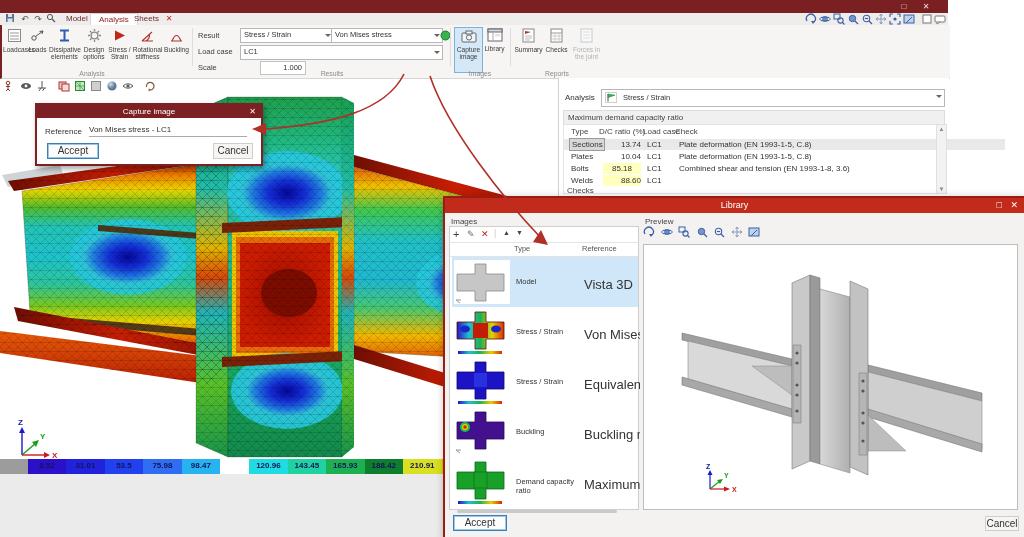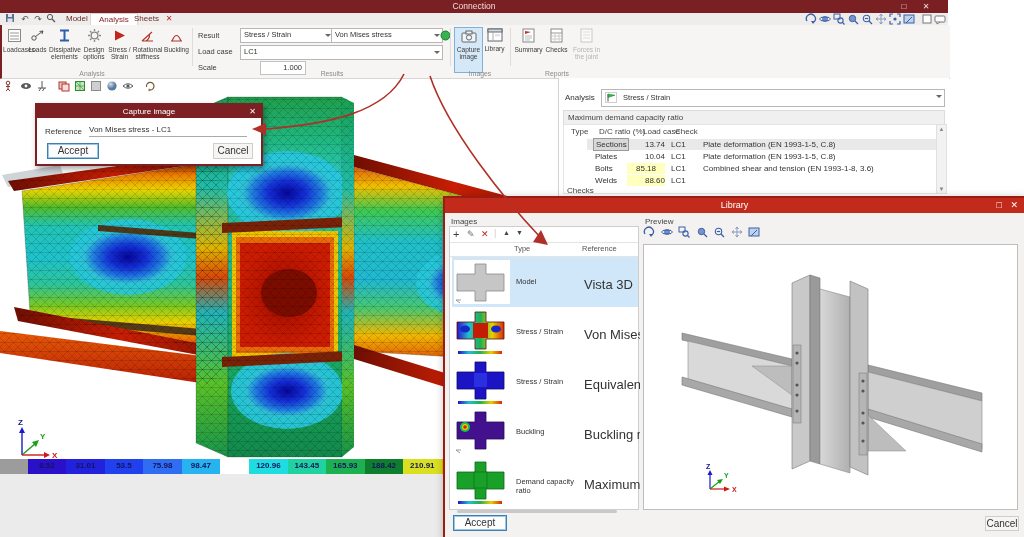--- a/index.html
+++ b/index.html
@@ -28,21 +28,21 @@
   .vtoolbar{left:2px;top:79px;width:553px;height:15px;background:#fff;}
   .vticon{position:absolute;top:1px;width:13px;height:13px;}
   .scalebar{left:0;top:459px;width:557px;height:15px;display:flex;}
   .scalebar .seg{flex:1;position:relative;}
   .scalebar .seg span{position:absolute;left:0;right:0;top:2px;text-align:center;font-size:8px;font-weight:bold;color:#14145e;white-space:nowrap;}
   .bottomstrip{left:0;top:474px;width:948px;height:63px;background:#ebebeb;}
   
   .rpanel{left:558px;top:78px;width:390px;height:396px;background:#fff;border-left:1px solid #d4d2d0;}
   .ptext{position:absolute;font-size:8px;color:#333;}
   .tblhead{position:absolute;font-size:8px;color:#444;}
-  .trow{position:absolute;left:4px;width:353px;height:11px;font-size:8px;margin-left:24px;}
+  .trow{position:absolute;left:4px;width:442px;height:11px;font-size:8px;}
   .tcell{position:absolute;top:0;height:11px;line-height:11px;}
   .yellow{background:#ffffbe;}
   .vsb{position:absolute;right:2px;width:9px;background:#f2f2f2;border:1px solid #e0e0e0;}
   
   .capdlg{left:35px;top:103px;width:224px;height:59px;background:#fff;border:2px solid #7c2023;box-shadow:2px 3px 6px rgba(0,0,0,.35);z-index:40;}
   .capdlg .bar{position:absolute;left:0;top:0;right:0;height:13px;background:#7c2023;color:#fff;font-size:8px;text-align:center;line-height:13px;}
   .libdlg{left:443px;top:196px;width:579px;height:339px;background:#f3f2f1;border:2px solid #9d1b10;box-shadow:3px 4px 10px rgba(0,0,0,.4);z-index:50;}
   .libdlg .bar{position:absolute;left:0;top:0;right:0;height:15px;background:#c22b1c;color:#fff;font-size:9px;text-align:center;line-height:15px;}
   .librow{position:absolute;left:2px;width:186px;height:50px;border-bottom:1px solid #e9e9e9;background:#fff;}
   .librow.sel{background:#cfe7f8;}
@@ -52,21 +52,20 @@
   .btn{position:absolute;font-size:10px;text-align:center;background:#fdfdfd;border:1px solid #a9a9a9;line-height:13px;}
   .btn.focus{border:1px solid #3c7fb1;box-shadow:0 0 0 1px #9cc7e4 inset;}
   .flat{border:1px solid #d0cecd;background:#f6f5f4;}
   .vicon{display:inline-block;width:13px;height:13px;margin-right:2px;vertical-align:top;}
   .overlay{left:0;top:0;width:1024px;height:537px;z-index:60;pointer-events:none;}
 </style>
 </head>
 <body>
 
 <div class="abs titlebar">
-  <div class="title">Connection</div>
   <div class="winbtn" style="right:36px;">□</div>
   <div class="winbtn" style="right:14px;">✕</div>
 </div>
 
 <div class="abs tabrow">
   <span class="qicon" style="left:4px;">
     <svg width="10" height="10">
         <rect x="1" y="1" width="8" height="8" fill="#5a6f8a"></rect>
         <rect x="3" y="1" width="4" height="3" fill="#dce4ee"></rect>
         <rect x="2.5" y="5.5" width="5" height="3.5" fill="#dce4ee"></rect>

